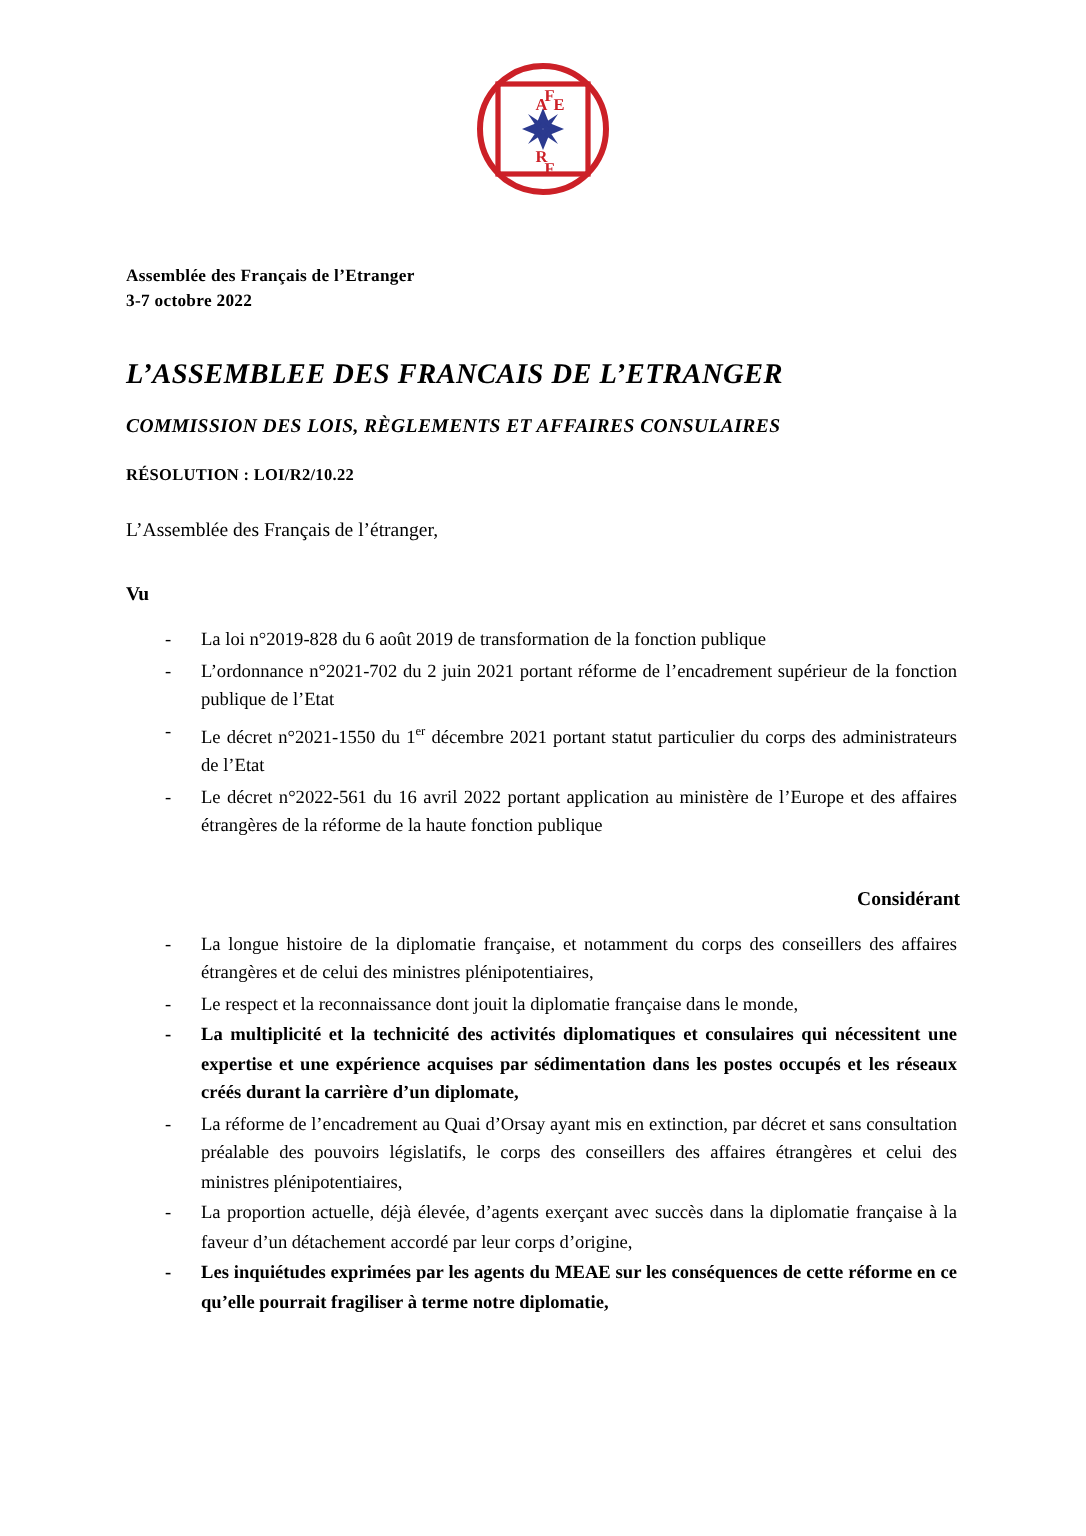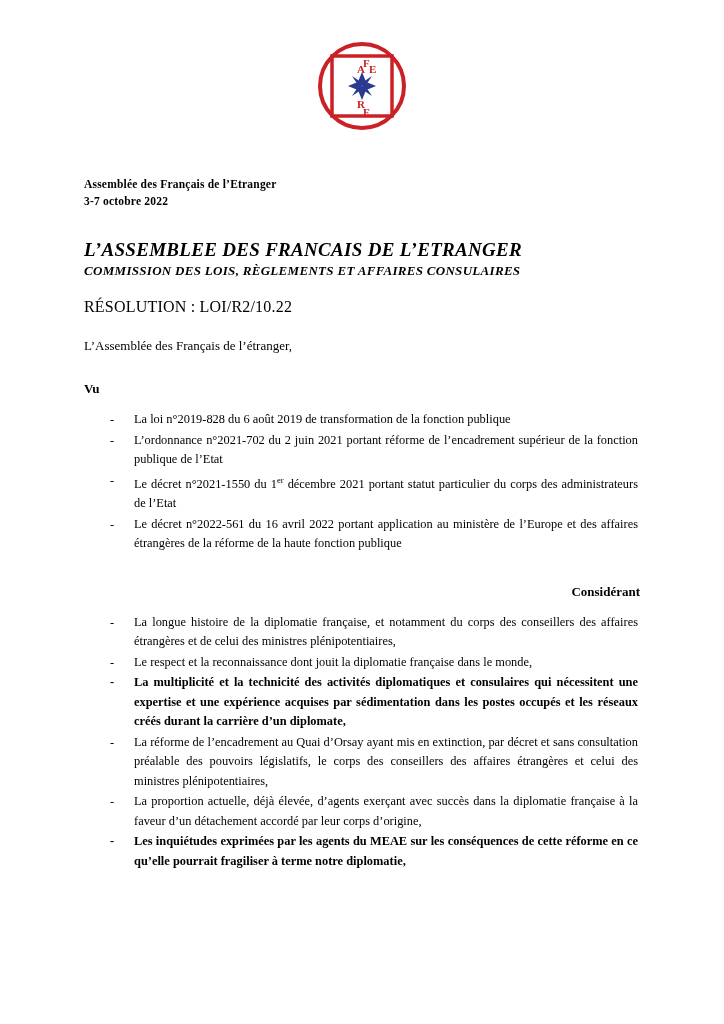--- a/index.html
+++ b/index.html
@@ -47,30 +47,30 @@
 
   
   .title-1 {
     margin-top: 30px;
     font-weight: bold;
     font-style: italic;
     font-size: 19px;
     letter-spacing: 0.3px;
   }
   .title-2 {
-    margin-top: 2px;
+    margin-top: 15px;
     font-weight: bold;
     font-style: italic;
     font-size: 13px;
     letter-spacing: 0.3px;
   }
   .title-3 {
     margin-top: 19px;
-    font-weight: normal;
-    font-size: 16px;
+    font-weight: bold;
+    font-size: 11px;
     letter-spacing: 0.2px;
   }
   .title-4 {
     margin-top: 20px;
     font-weight: bold;
     font-size: 13px;
     letter-spacing: 0.1px;
   }
 
   .lead {

